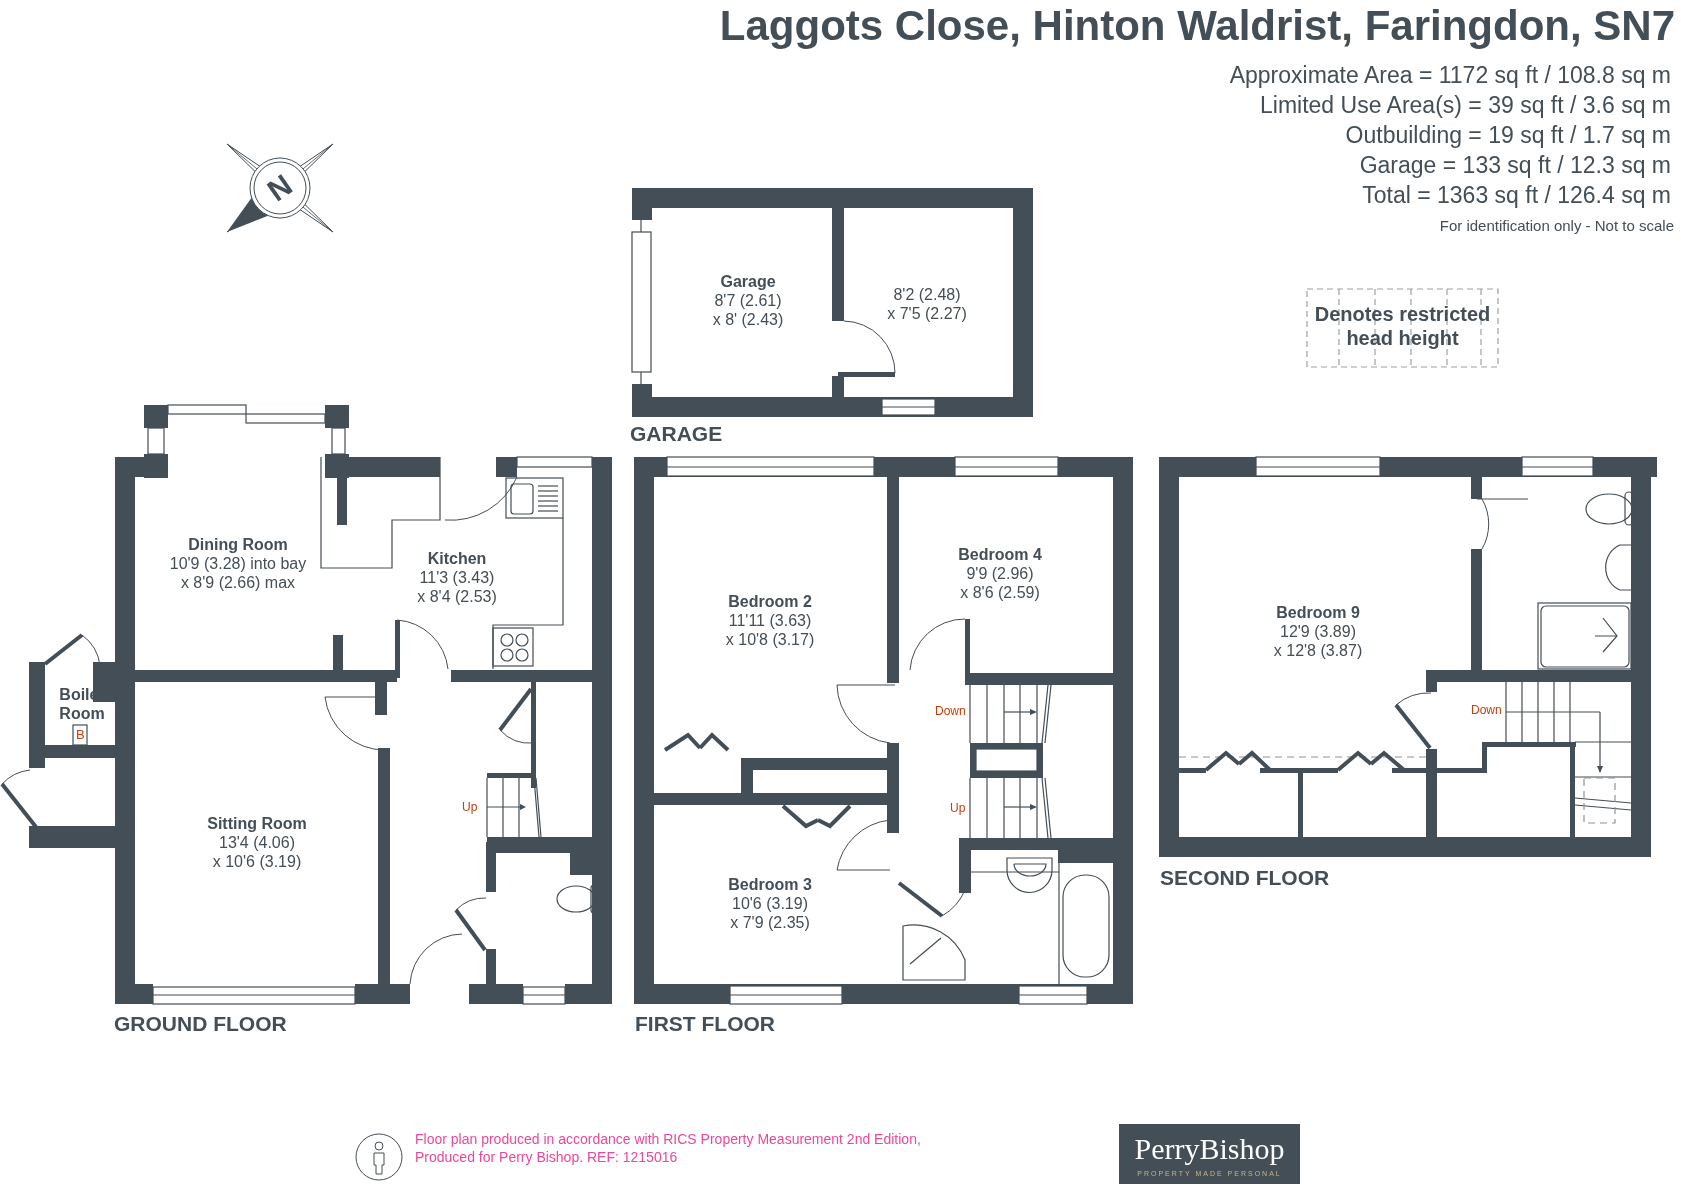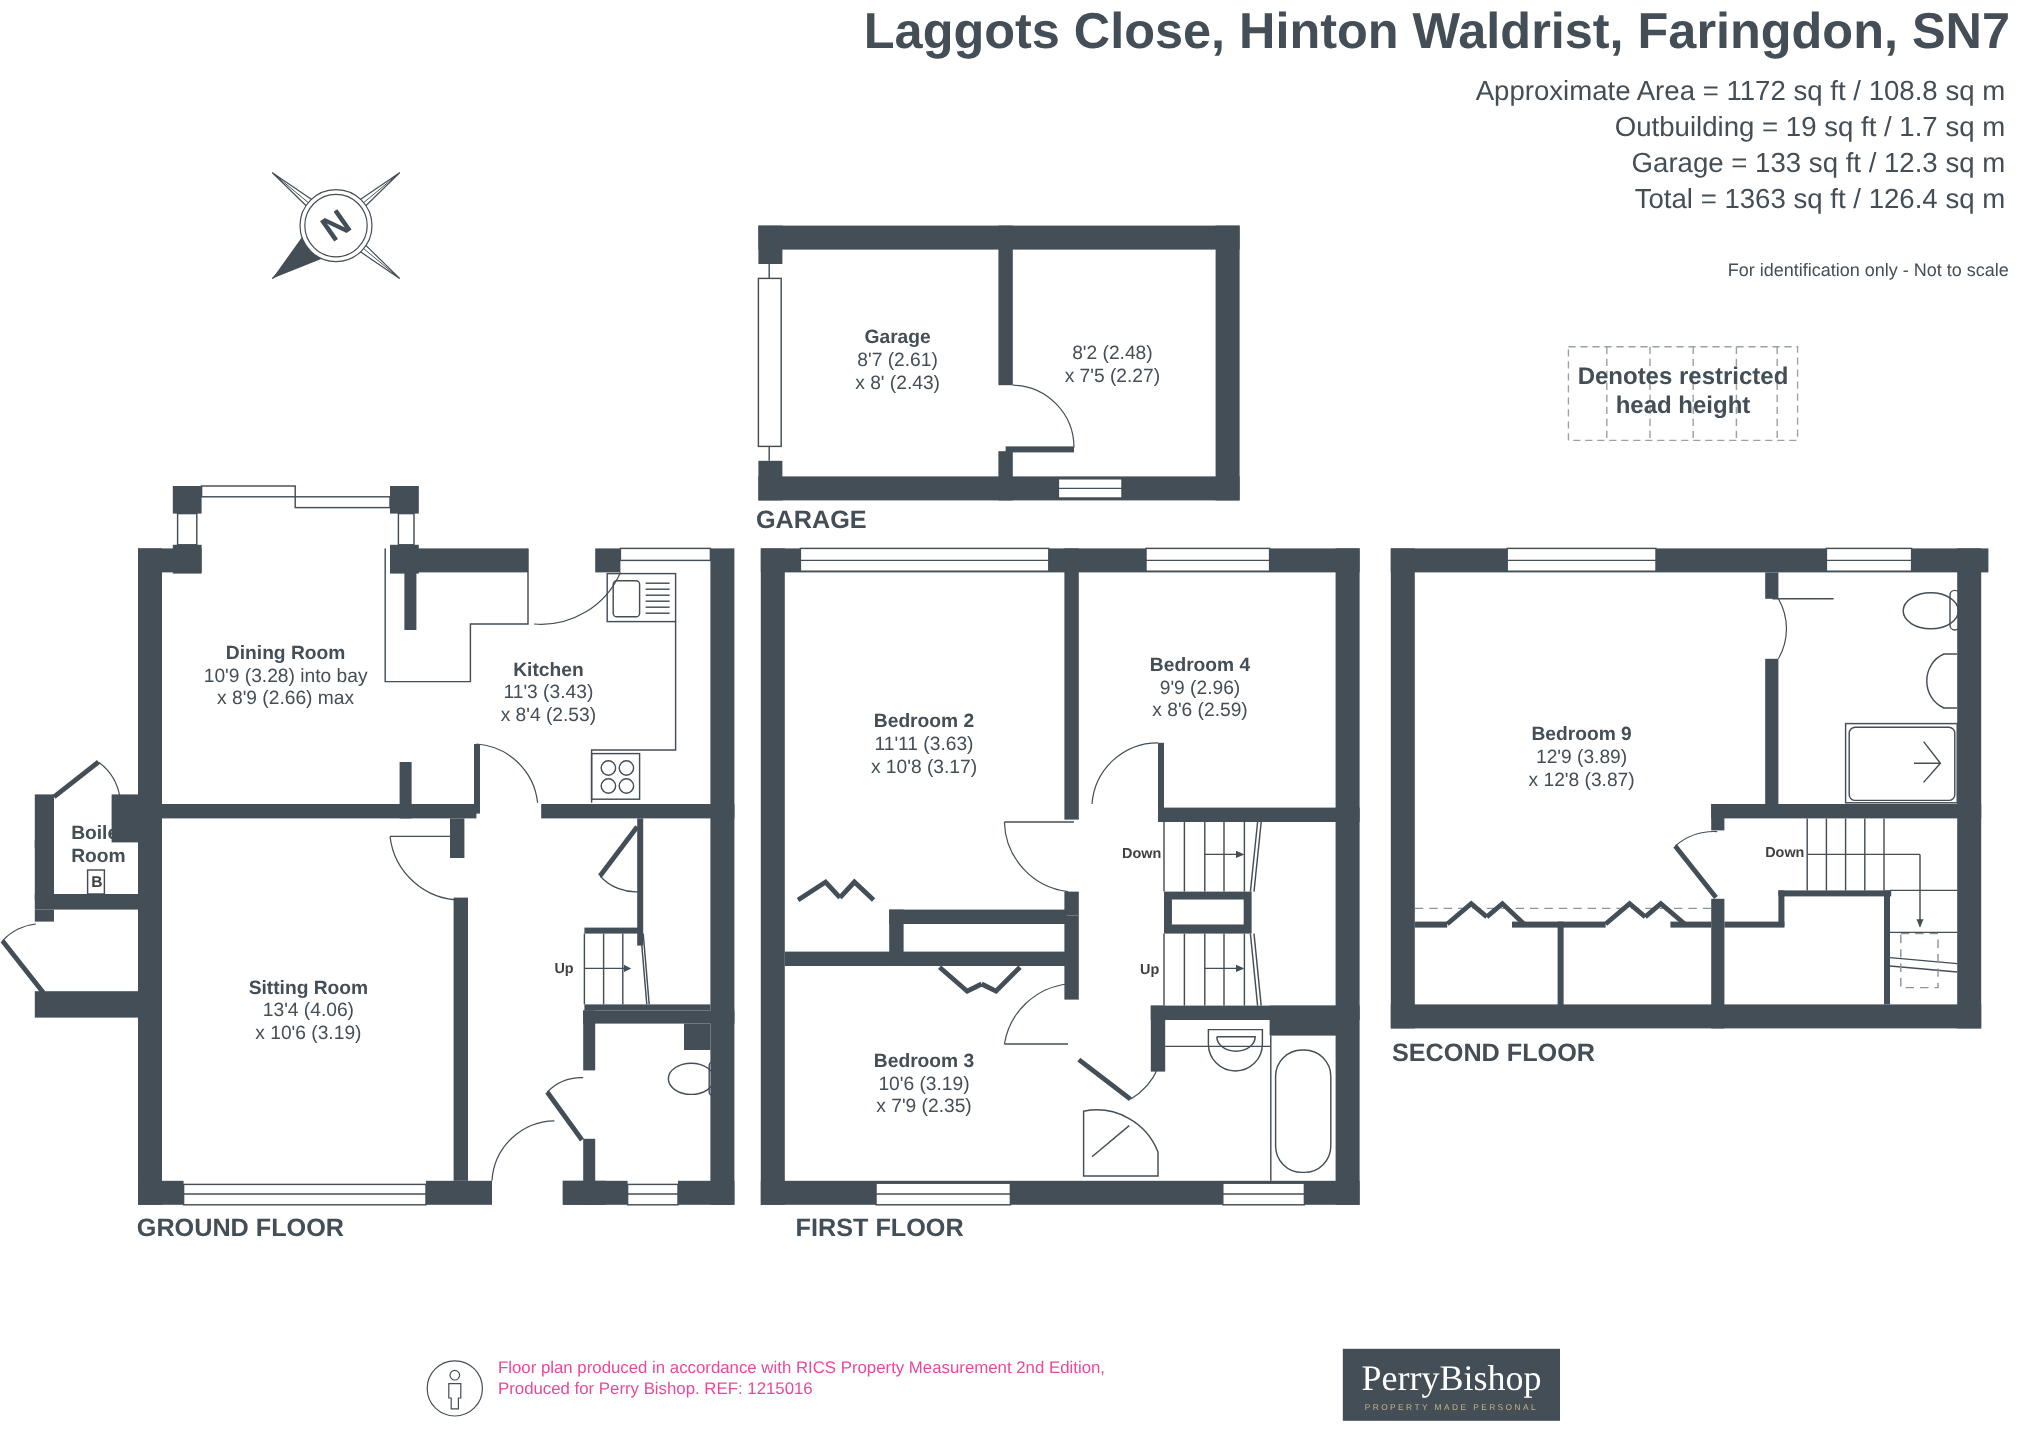--- a/index.html
+++ b/index.html
@@ -7,33 +7,34 @@
   .title{position:absolute;right:6px;top:2px;font-size:42px;font-weight:bold;color:#434e57;letter-spacing:0px;white-space:nowrap;}
   .areas{position:absolute;right:10px;top:60px;text-align:right;font-size:23px;line-height:30px;color:#434e57;}
   .areas div{white-space:nowrap;}
   .disclaimer{position:absolute;right:7px;top:217px;font-size:15px;color:#434e57;white-space:nowrap;}
   .legend{position:absolute;left:1306px;top:288px;width:193px;height:80px;}
   .legend-text{position:absolute;left:0;top:14px;width:193px;text-align:center;font-size:20px;font-weight:bold;line-height:24px;color:#434e57;}
   svg.plan{position:absolute;left:0;top:0;}
   .floor-label{position:absolute;font-size:21px;font-weight:bold;color:#434e57;white-space:nowrap;}
   .room{position:absolute;text-align:center;font-size:16px;line-height:19px;color:#434e57;white-space:nowrap;transform:translateX(-50%);}
   .room .rn{font-weight:bold;}
-  .small-label{position:absolute;font-size:12px;font-weight:bold;color:#404040;}
+  .small-label{position:absolute;font-size:12px;font-weight:normal;color:#c2410c;}
   .boiler{position:absolute;left:52px;top:685px;width:60px;text-align:center;font-size:16px;font-weight:bold;line-height:19px;}
   .footer{position:absolute;left:415px;top:1130px;font-size:14px;line-height:18px;color:#ec4899;white-space:nowrap;}
   .logo{position:absolute;left:1119px;top:1124px;width:181px;height:60px;background:#434e57;color:#ffffff;text-align:center;}
   .logo .brand{font-family:"Liberation Serif",serif;font-size:30px;line-height:30px;padding-top:10px;}
   .logo .tag{font-size:7px;letter-spacing:2px;color:#c9b48a;margin-top:6px;}
 </style>
 </head>
 <body>
 
 <div class="title">Laggots Close, Hinton Waldrist, Faringdon, SN7</div>
 <div class="areas">
   <div>Approximate Area = 1172 sq ft / 108.8 sq m</div>
+  <div>Limited Use Area(s) = 39 sq ft / 3.6 sq m</div>
   <div>Outbuilding = 19 sq ft / 1.7 sq m</div>
   <div>Garage = 133 sq ft / 12.3 sq m</div>
   <div>Total = 1363 sq ft / 126.4 sq m</div>
 </div>
 <div class="disclaimer">For identification only - Not to scale</div>
 
 <div class="legend">
   <svg width="193" height="80">
     <g fill="none" stroke="#9aa2a8" stroke-width="1.2" stroke-dasharray="6,4">
       <rect x="1" y="1" width="191" height="78"></rect>
@@ -361,21 +362,21 @@
   <div>9'9 (2.96)</div>
   <div>x 8'6 (2.59)</div>
 </div>
 <div class="room" style="left:770px;top:875px;">
   <div class="rn">Bedroom 3</div>
   <div>10'6 (3.19)</div>
   <div>x 7'9 (2.35)</div>
 </div>
 <div class="small-label" style="left:935px;top:704px;">Down</div>
 <div class="small-label" style="left:950px;top:801px;">Up</div>
-<div class="floor-label" style="left:635px;top:1012px;margin-left:28px;">FIRST FLOOR</div>
+<div class="floor-label" style="left:635px;top:1012px;">FIRST FLOOR</div>
 
 <div class="room" style="left:1318px;top:603px;">
   <div class="rn">Bedroom 9</div>
   <div>12'9 (3.89)</div>
   <div>x 12'8 (3.87)</div>
 </div>
 <div class="small-label" style="left:1471px;top:703px;">Down</div>
 <div class="floor-label" style="left:1160px;top:866px;">SECOND FLOOR</div>
 
 <div class="footer">

